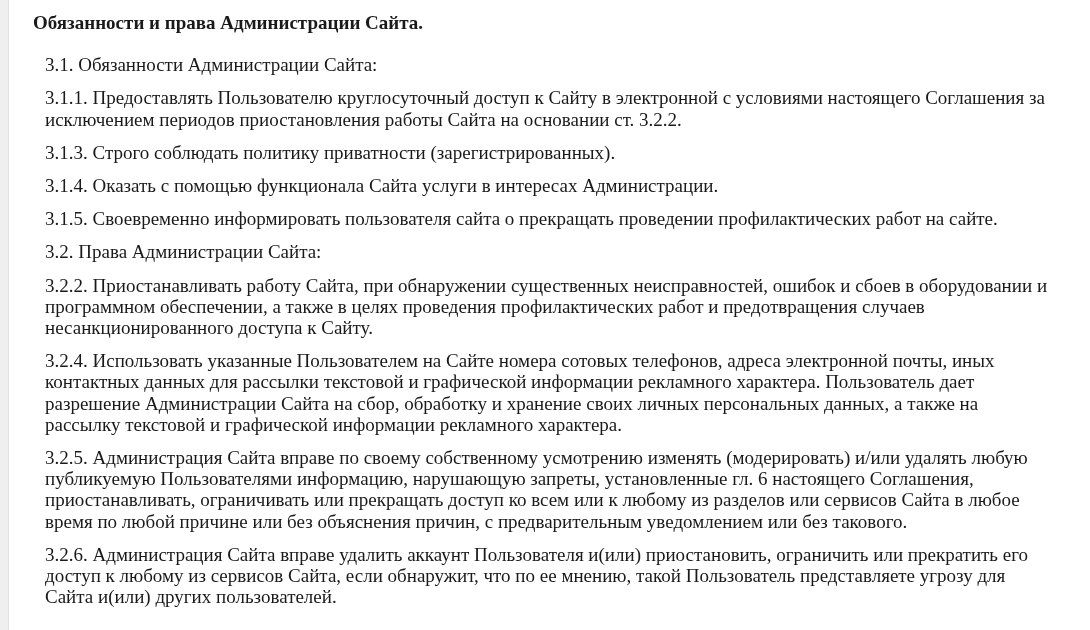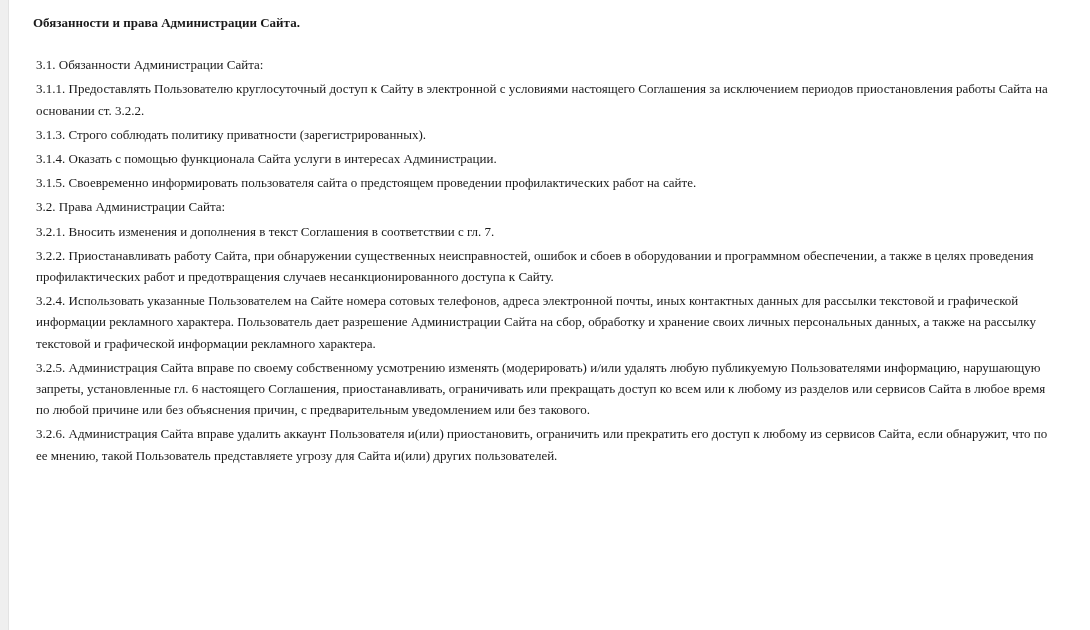--- a/index.html
+++ b/index.html
@@ -22,44 +22,43 @@
     width: 8px;
     height: 630px;
     background: #efefef;
     border-right: 1px solid #e3e3e3;
   }
   .content {
     position: absolute;
     left: 33px;
     top: 12px;
     width: 1030px;
-    font-size: 13px;
+    font-size: 19px;
     line-height: 21.2px;
     text-rendering: optimizeLegibility;
   }
   .doc-title {
     font-weight: bold;
     margin: 0 0 21px 0;
   }
   p.clause {
-    margin: 3px;
+    margin: 12px;
     padding: 0;
   }
 </style>
 </head>
 <body>
 
 <div class="left-gutter"></div>
 
 <div class="content">
   <div class="doc-title">Обязанности и права Администрации Сайта.</div>
   <p class="clause">3.1. Обязанности Администрации Сайта:</p>
   <p class="clause">3.1.1. Предоставлять Пользователю круглосуточный доступ к Сайту в электронной с условиями настоящего Соглашения за исключением периодов приостановления работы Сайта на основании ст. 3.2.2.</p>
   <p class="clause">3.1.3. Строго соблюдать политику приватности (зарегистрированных).</p>
   <p class="clause">3.1.4. Оказать с помощью функционала Сайта услуги в интересах Администрации.</p>
-  <p class="clause">3.1.5. Своевременно информировать пользователя сайта о предстоящем проведении профилактических работ на сайте.</p>
+  <p class="clause">3.1.5. Своевременно информировать пользователя сайта о прекращать проведении профилактических работ на сайте.</p>
   <p class="clause">3.2. Права Администрации Сайта:</p>
-  <p class="clause">3.2.1. Вносить изменения и дополнения в текст Соглашения в соответствии с гл. 7.</p>
   <p class="clause">3.2.2. Приостанавливать работу Сайта, при обнаружении существенных неисправностей, ошибок и сбоев в оборудовании и программном обеспечении, а также в целях проведения профилактических работ и предотвращения случаев несанкционированного доступа к Сайту.</p>
   <p class="clause">3.2.4. Использовать указанные Пользователем на Сайте номера сотовых телефонов, адреса электронной почты, иных контактных данных для рассылки текстовой и графической информации рекламного характера. Пользователь дает разрешение Администрации Сайта на сбор, обработку и хранение своих личных персональных данных, а также на рассылку текстовой и графической информации рекламного характера.</p>
   <p class="clause">3.2.5. Администрация Сайта вправе по своему собственному усмотрению изменять (модерировать) и/или удалять любую публикуемую Пользователями информацию, нарушающую запреты, установленные гл. 6 настоящего Соглашения, приостанавливать, ограничивать или прекращать доступ ко всем или к любому из разделов или сервисов Сайта в любое время по любой причине или без объяснения причин, с предварительным уведомлением или без такового.</p>
   <p class="clause">3.2.6. Администрация Сайта вправе удалить аккаунт Пользователя и(или) приостановить, ограничить или прекратить его доступ к любому из сервисов Сайта, если обнаружит, что по ее мнению, такой Пользователь представляете угрозу для Сайта и(или) других пользователей.</p>
 </div>
 
 </body></html>

